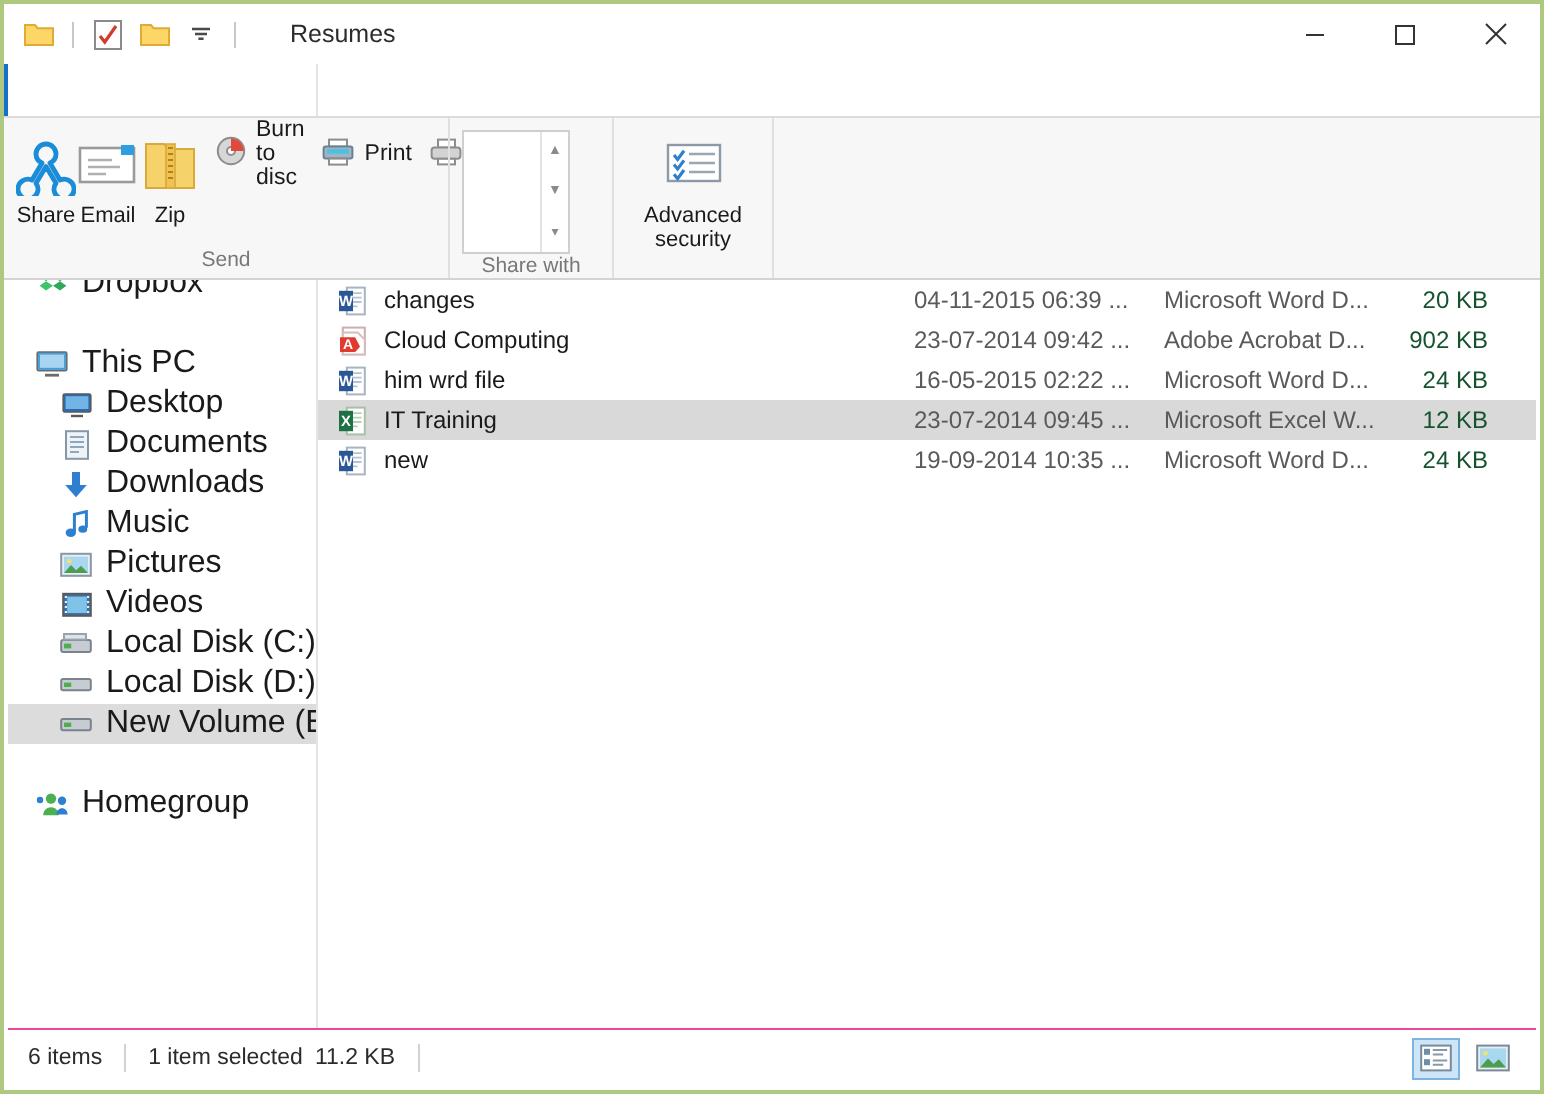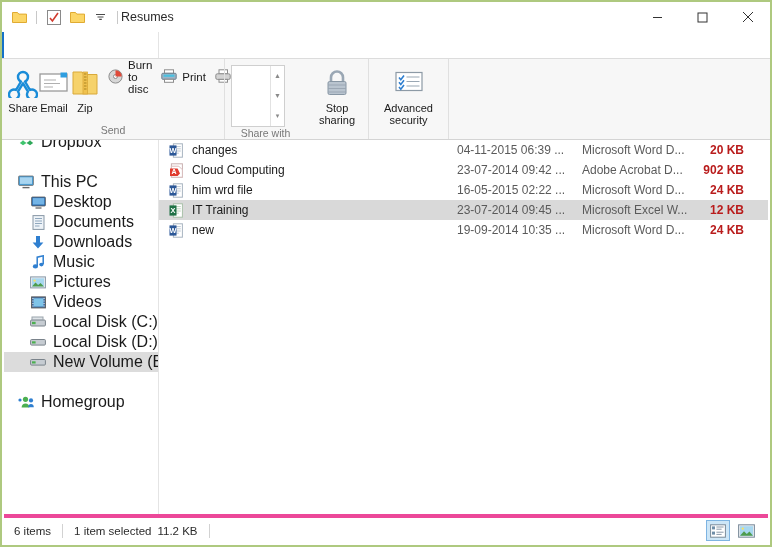--- a/index.html
+++ b/index.html
@@ -25,21 +25,21 @@
     display: flex;
     align-items: center;
     padding-left: 8px;
   }
   .qat { display: flex; align-items: center; gap: 5px; }
   .qat-sep {
     width: 1px; height: 13px; background: #c8c8c8; margin: 0 3px;
   }
   .qat-btn { width: 18px; height: 18px; display: flex; align-items: center; justify-content: center; }
   .title-text {
-    font-size: 12.5px; color: #2b2b2b; margin-left: 0;
+    font-size: 12.5px; color: #2b2b2b; margin-left: 24px;
     white-space: nowrap;
   }
   .wincontrols {
     position: absolute; right: 0; top: 0; height: 30px;
     display: flex; align-items: stretch;
   }
   .wc {
     width: 45px; display: flex; align-items: center; justify-content: center;
     color: #333;
   }
@@ -148,28 +148,28 @@
   .filerow {
     display: flex; align-items: center;
     height: 20px; font-size: 12px; color: #1a1a1a;
     padding-left: 10px;
   }
   .filerow.selected { background: #d9d9d9; }
   .fr-ico { width: 18px; flex: 0 0 18px; display: flex; align-items: center; }
   .fr-name { flex: 0 0 270px; padding-left: 5px; overflow: hidden; white-space: nowrap; }
   .fr-date { flex: 0 0 125px; color: #5a5a5a; white-space: nowrap; }
   .fr-type { flex: 0 0 120px; color: #5a5a5a; white-space: nowrap; }
-  .fr-size { flex: 1; color: #b91c1c; text-align: right; padding-right: 24px; white-space: nowrap; font-weight: bold; }
+  .fr-size { flex: 1; color: #14532d; text-align: right; padding-right: 24px; white-space: nowrap; }
 
   
   #statusbar {
     position: absolute; left: 2px; right: 2px; bottom: 2px;
     height: 29px;
     background: #ffffff;
-    border-top: 4px solid #ec4899;
+    border-top: 1px solid #ec4899;
     display: flex; align-items: center;
     padding: 0 10px;
     font-size: 11.5px; color: #2b2b2b;
   }
   .sb-sep { width: 1px; height: 14px; background: #d2d2d2; margin: 0 11px; }
   .sb-right { margin-left: auto; display: flex; align-items: center; gap: 4px; }
   .viewbtn {
     width: 24px; height: 21px; display: flex; align-items: center; justify-content: center;
   }
   .viewbtn.on { background: #cde6f7; border: 1px solid #7eb4e2; }
@@ -327,38 +327,20 @@
           <div class="spin-r">
             <span>▲</span>
             <span>▼</span>
             <span>▾</span>
           </div>
         </div>
       </div>
       <div class="rgroup-label">Share with</div>
     </div>
 
-    <div class="rgroup" style="width:62px;border-left:none">
-      <div class="rgroup-body" style="justify-content:center">
-        <div class="bigbtn wide">
-          <span class="glyph">
-            <svg width="28" height="30" viewBox="0 0 28 30">
-              <path d="M8 14V9.5a6 6 0 0 1 12 0V14" fill="none" stroke="#9aa7b4" stroke-width="2.6"></path>
-              <rect x="5" y="13.5" width="18" height="13" rx="1.5" fill="#b9c4cf" stroke="#8796a4"></rect>
-              <path d="M5 17h18M5 20.5h18M5 24h18" stroke="#97a4b1" stroke-width="0.9"></path>
-            </svg>
-          </span>
-          <span class="lbl">
-            <span>Stop</span><br>
-            <span>sharing</span>
-          </span>
-        </div>
-      </div>
-      <div class="rgroup-label">&nbsp;</div>
-    </div>
 
     <div class="rgroup" style="width:80px">
       <div class="rgroup-body" style="justify-content:center">
         <div class="bigbtn wide">
           <span class="glyph">
             <svg width="30" height="26" viewBox="0 0 30 26">
               <rect x="2" y="2.5" width="26" height="18" fill="#ffffff" stroke="#8d9aa6" stroke-width="1.2"></rect>
               <path d="M5 7.5l1.8 2.2L10 5.4" stroke="#2f7fd0" stroke-width="1.6" fill="none"></path>
               <path d="M5 12.3l1.8 2.2L10 10.2" stroke="#2f7fd0" stroke-width="1.6" fill="none"></path>
               <path d="M5 17.1l1.8 2.2L10 15" stroke="#2f7fd0" stroke-width="1.6" fill="none"></path>

